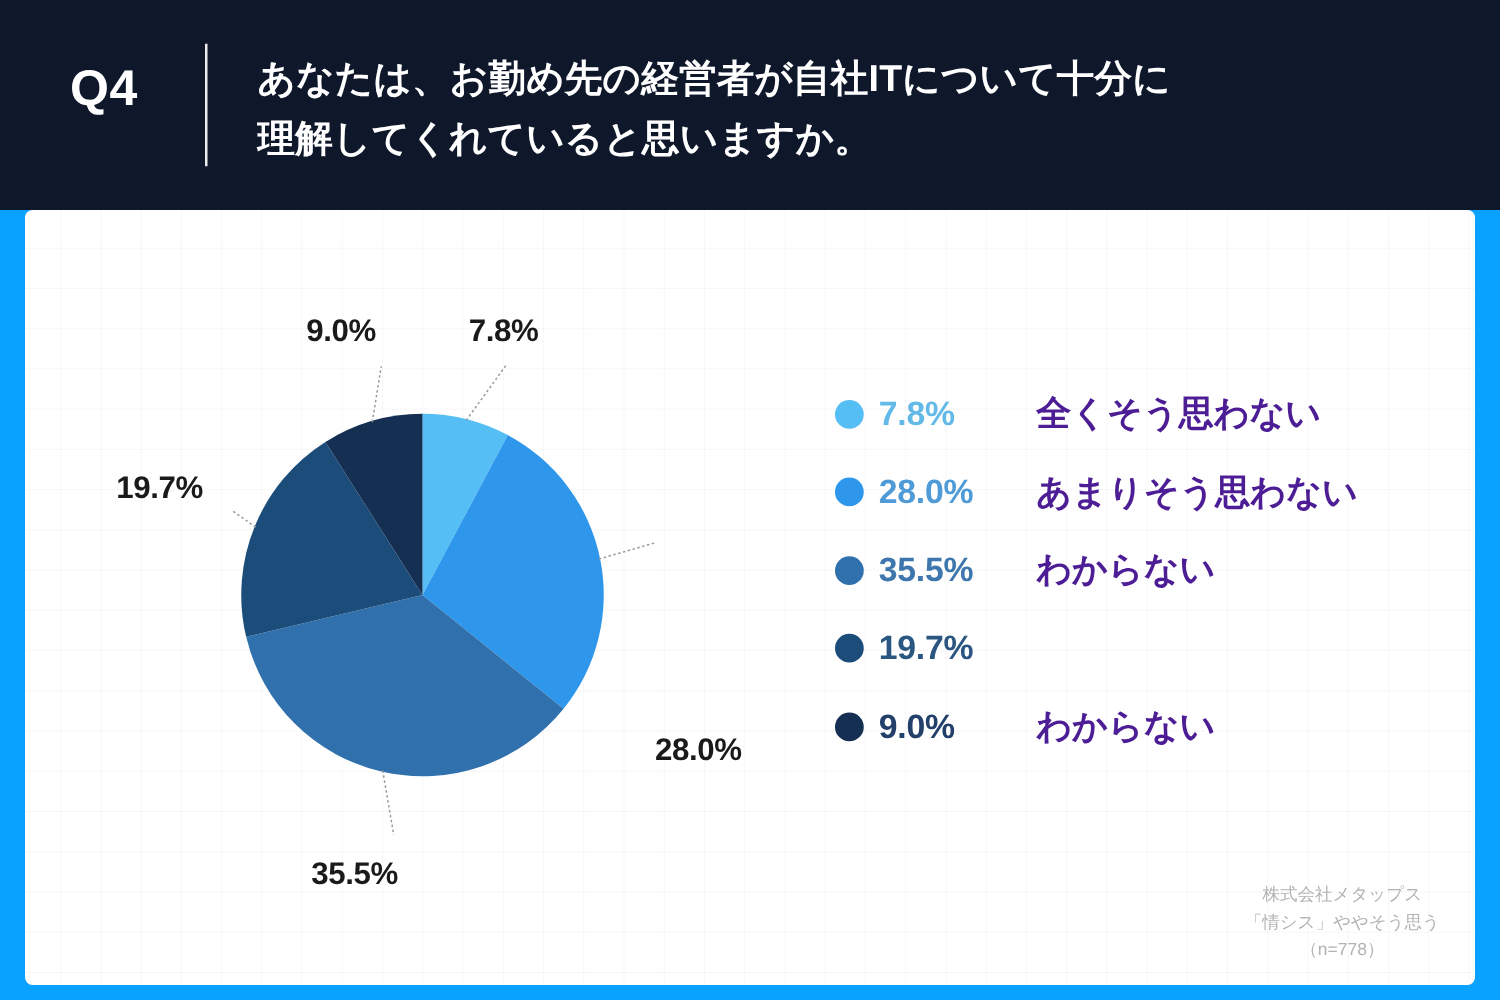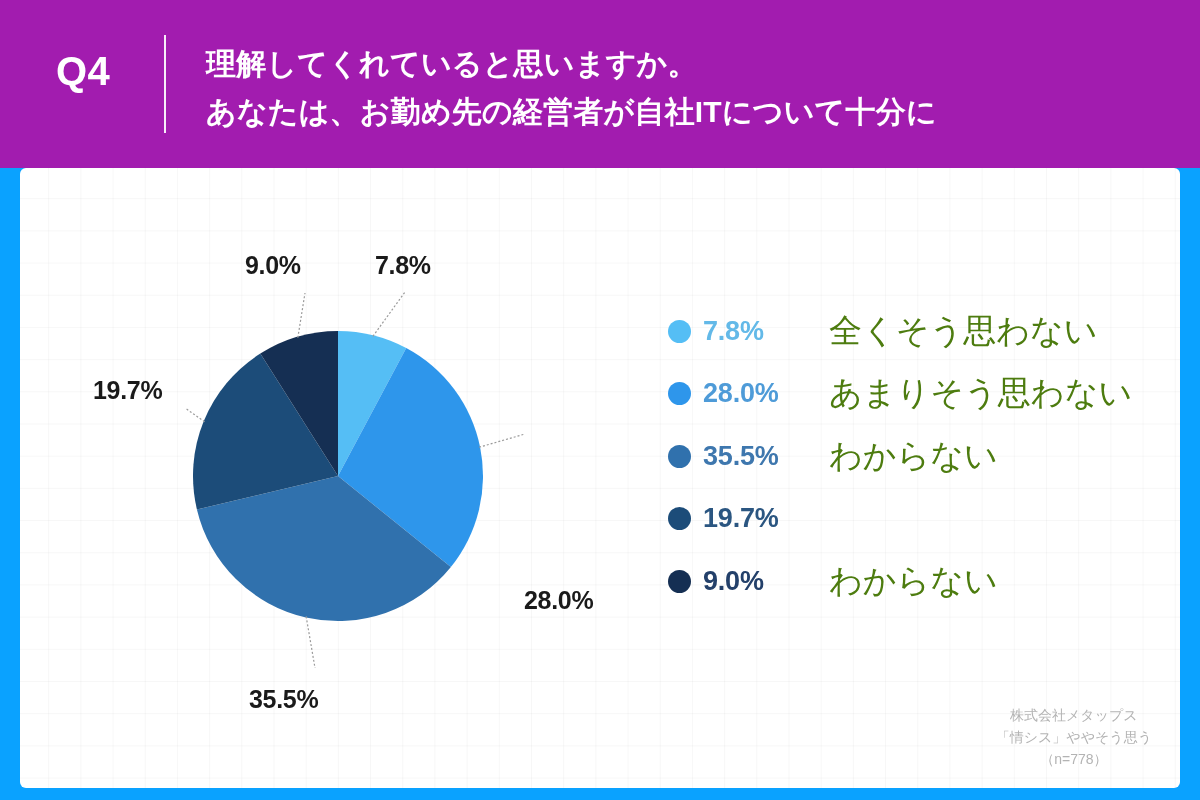--- a/index.html
+++ b/index.html
@@ -22,21 +22,21 @@
     background: #0AA2FF;
     overflow: hidden;
   }
 
   
   #header {
     position: absolute;
     left: 0; top: 0;
     width: 1200px;
     height: 168px;
-    background: #a21caf;
+    background: #0f172a;
   }
 
   #q-number {
     position: absolute;
     left: 56px;
     top: 47px;
     width: 100px;
     font-size: 40px;
     font-weight: bold;
     color: #FFFFFF;
@@ -133,23 +133,23 @@
 
   .legend-pct {
     font-size: 27px;
     font-weight: bold;
     width: 126px;
     flex: 0 0 auto;
     letter-spacing: -0.2px;
   }
 
   .legend-label {
-    font-size: 33px;
-    font-weight: normal;
-    color: #4d7c0f;
+    font-size: 28px;
+    font-weight: bold;
+    color: #4c1d95;
     white-space: nowrap;
     letter-spacing: 0px;
   }
 
   
   #footer {
     position: absolute;
     right: 28px;
     bottom: 18px;
     text-align: center;
@@ -161,22 +161,22 @@
 </style>
 </head>
 <body>
 
 <div id="page">
 
   <div id="header">
     <div id="q-number">Q4</div>
     <div id="q-divider"></div>
     <div id="q-title">
+      <span class="line">あなたは、お勤め先の経営者が自社ITについて十分に</span>
       <span class="line">理解してくれていると思いますか。</span>
-      <span class="line">あなたは、お勤め先の経営者が自社ITについて十分に</span>
     </div>
   </div>
 
   <div id="card">
     <div id="card-grid"></div>
 
     <div id="pie-wrap">
       <svg id="pie-svg" width="1160" height="620" viewBox="0 0 1160 620">
         <g id="pie-slices">
             <path d="M 318 308 L 318.00 163.00 A 145 145 0 0 1 386.25 180.07 Z" fill="#55BEF5"></path>

